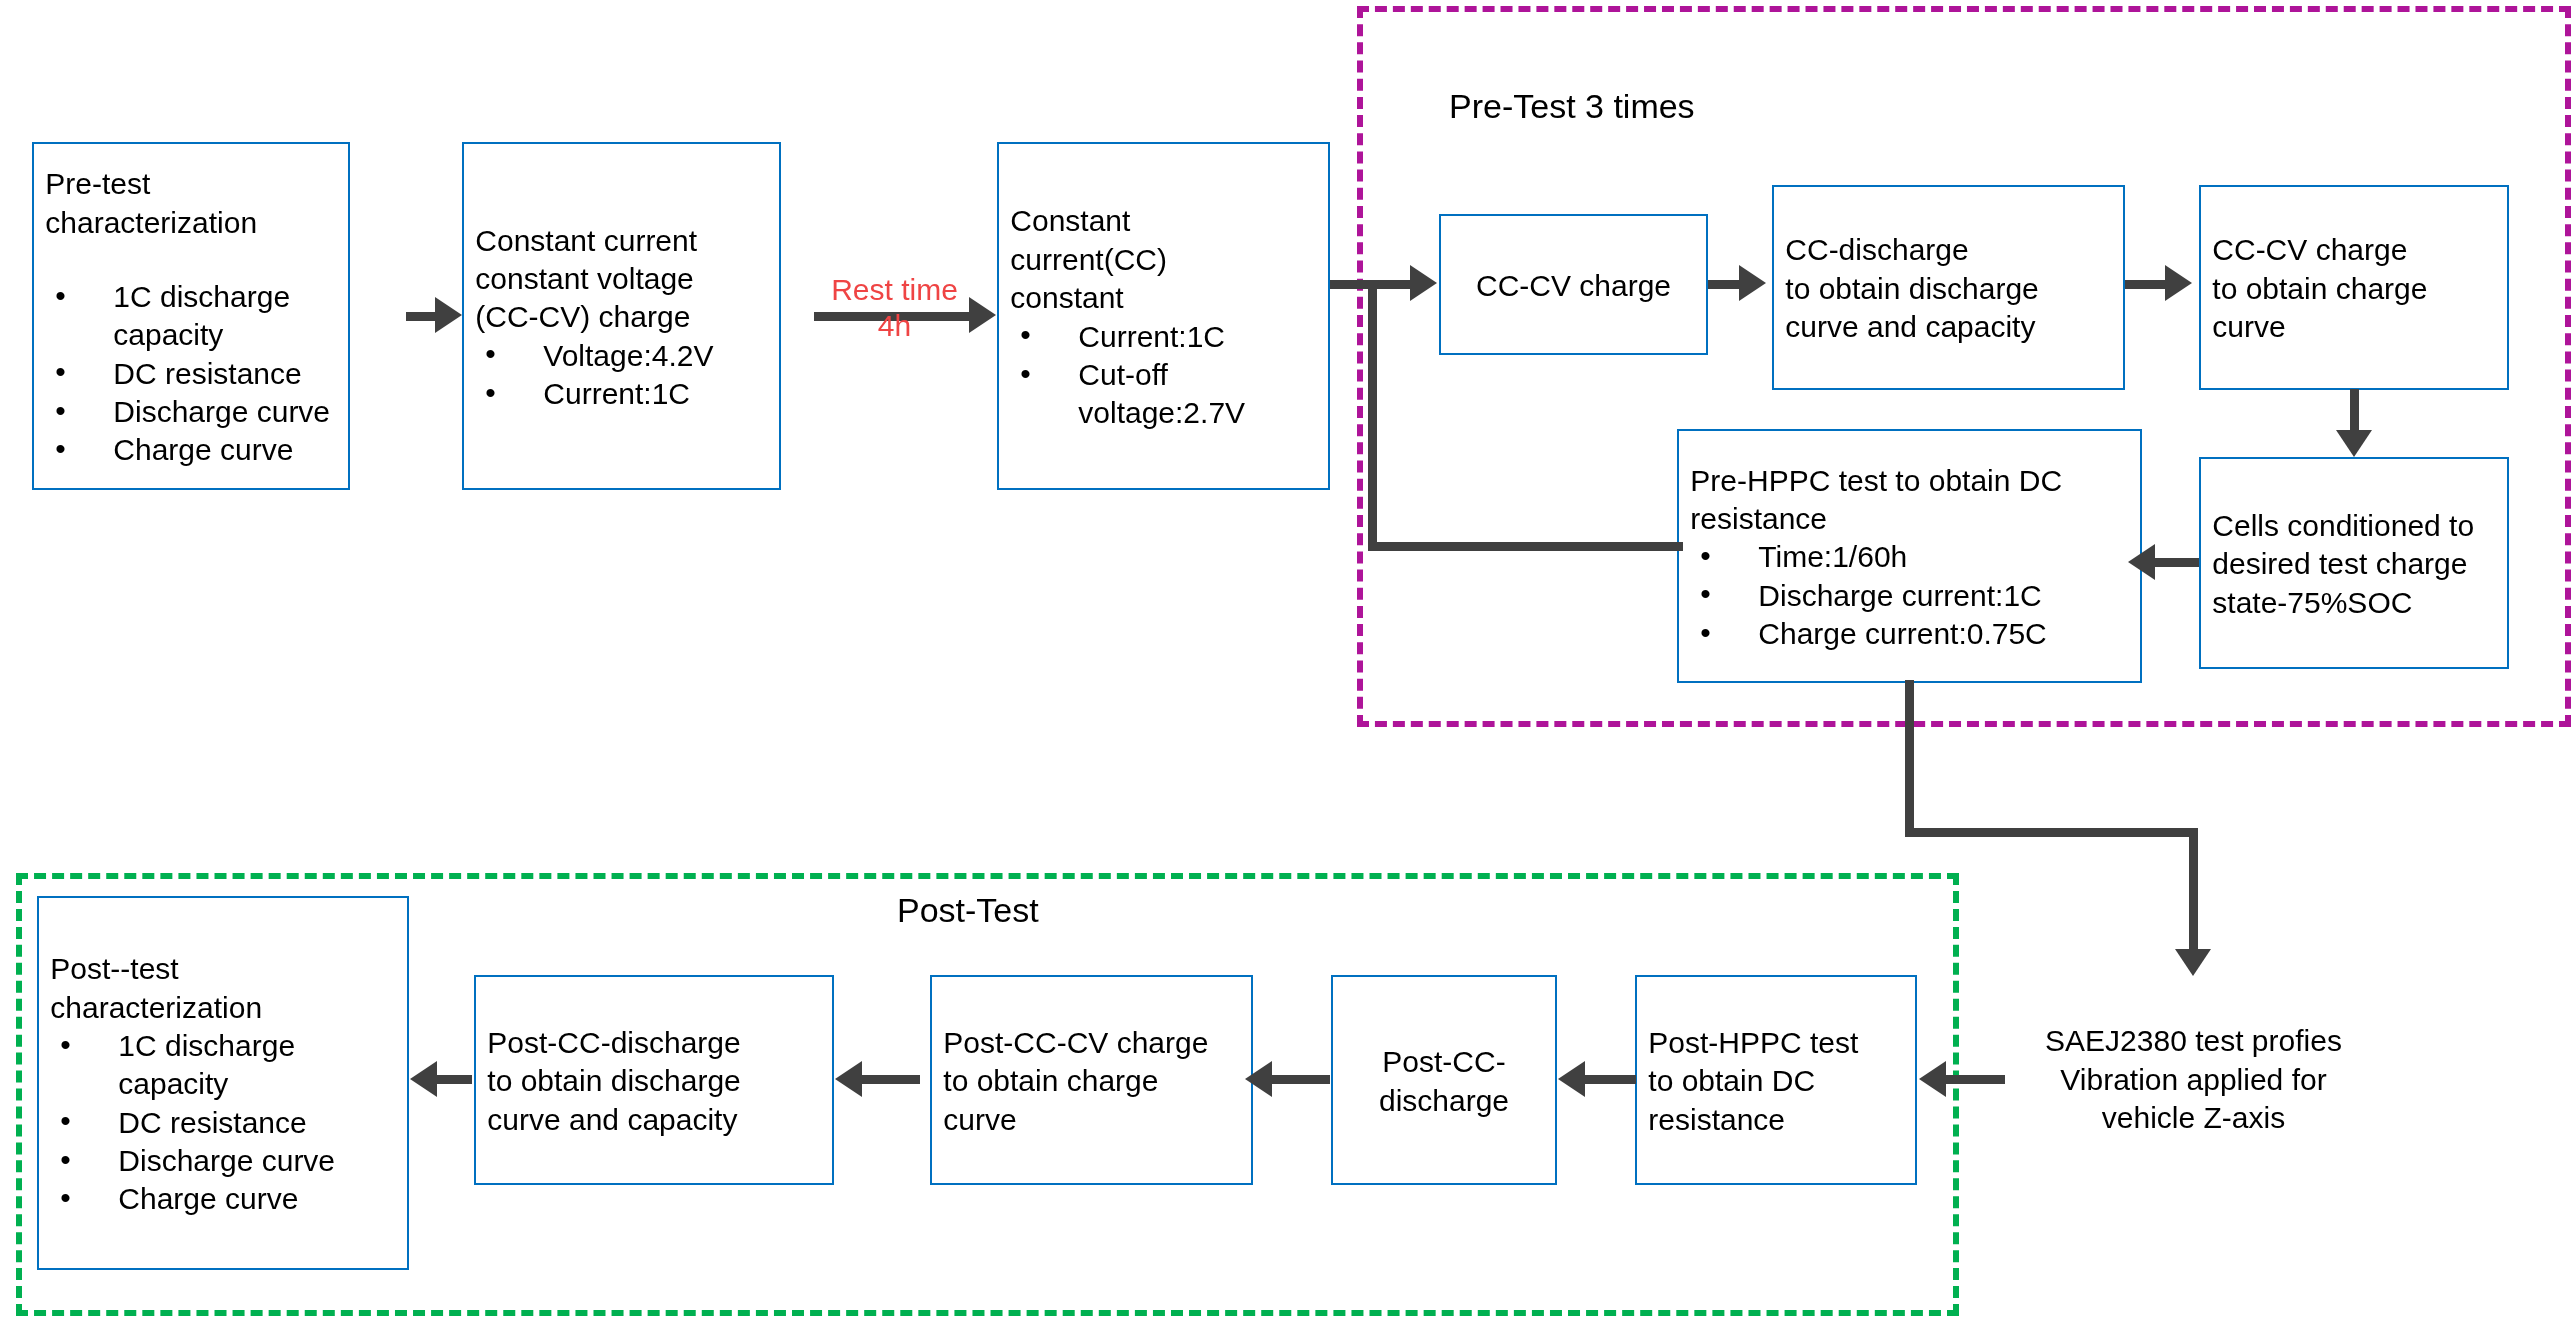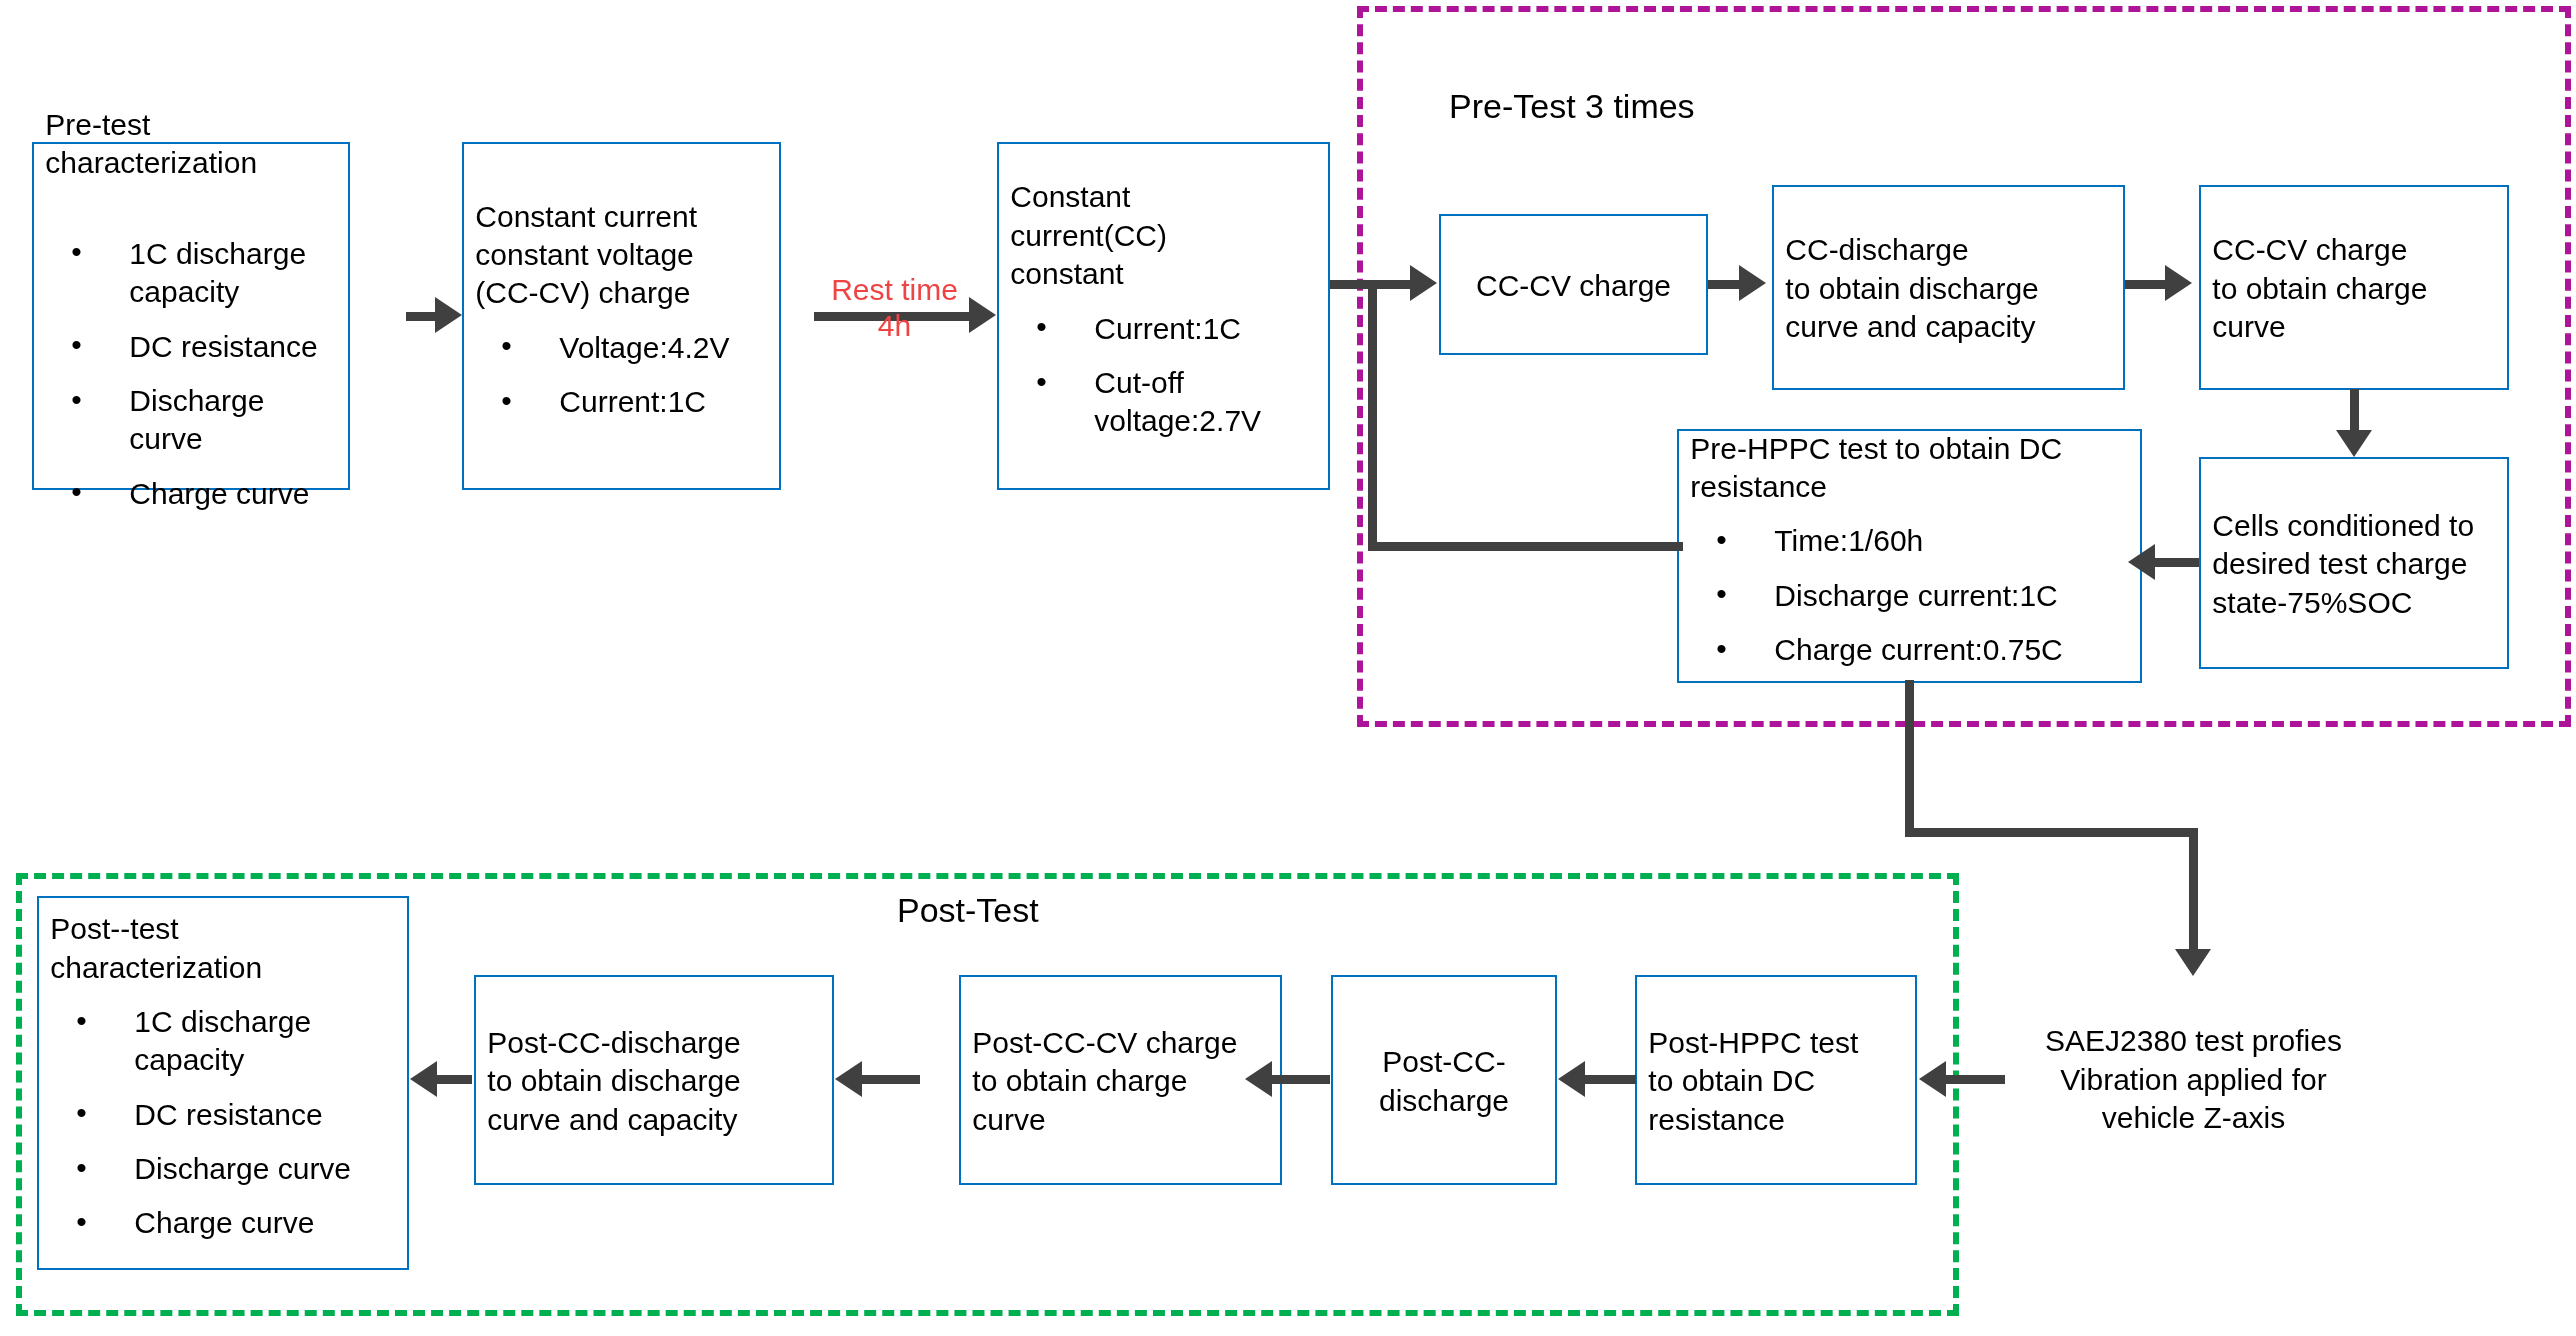--- a/index.html
+++ b/index.html
@@ -66,21 +66,21 @@
     white-space: pre-line;
   }
   ul.bullets {
     margin: 0;
     padding: 0 0 0 0;
     list-style: none;
   }
   ul.bullets li {
     position: relative;
     padding-left: 68px;
-    margin: 16px;
+    margin: 0;
     line-height: 1.28;
   }
   ul.bullets li::before {
     content: "\2022";
     position: absolute;
     left: 10px;
     top: -1.4px;
     font-size: 30px;
     line-height: 1.28;
     color: #000;
@@ -208,21 +208,21 @@
     <span class="box-title">Post-HPPC test
 to obtain DC
 resistance</span>
   </div>
 
   <div class="box center-both" style="left:1331px; top:975px; width:226px; height:210px;">
     <span class="box-title">Post-CC-
 discharge</span>
   </div>
 
-  <div class="box center-v" style="left:959px; top:975px; width:323px; height:210px;">
+  <div class="box center-v" style="left:930px; top:975px; width:323px; height:210px;">
     <span class="box-title">Post-CC-CV charge
 to obtain charge
 curve</span>
   </div>
 
   <div class="box center-v" style="left:474px; top:975px; width:360px; height:210px;">
     <span class="box-title">Post-CC-discharge
 to obtain discharge
 curve and capacity</span>
   </div>

